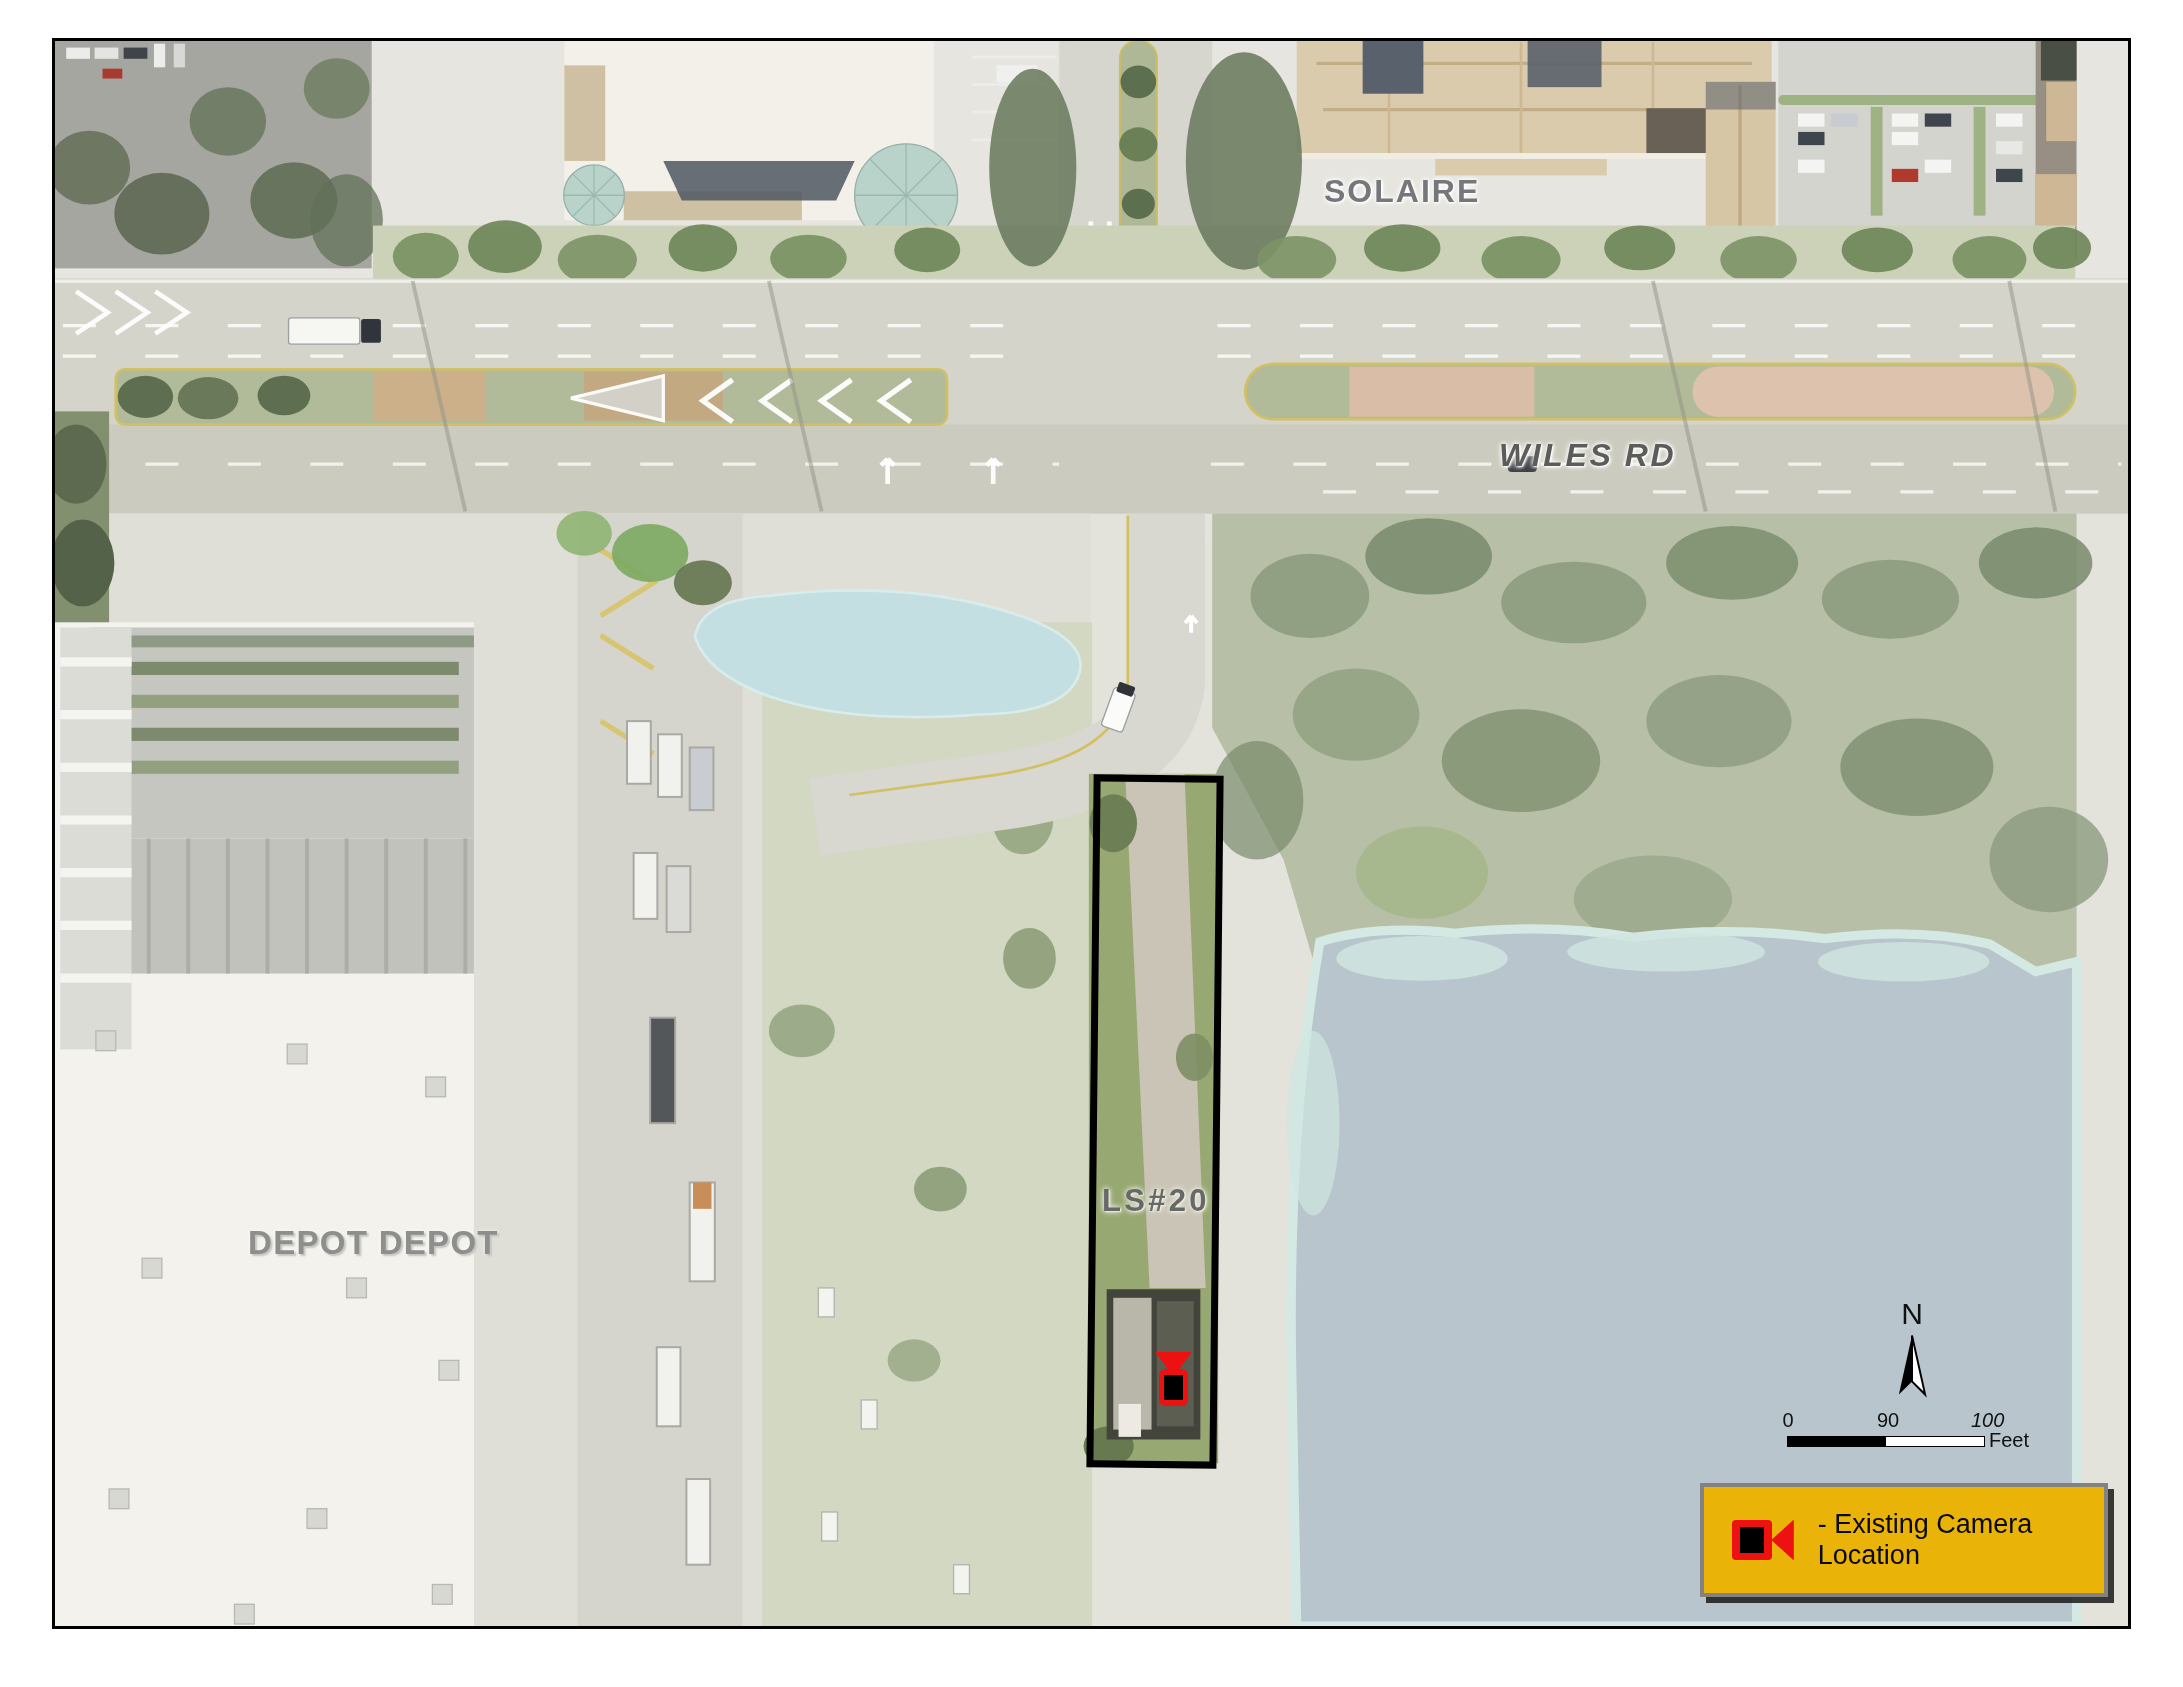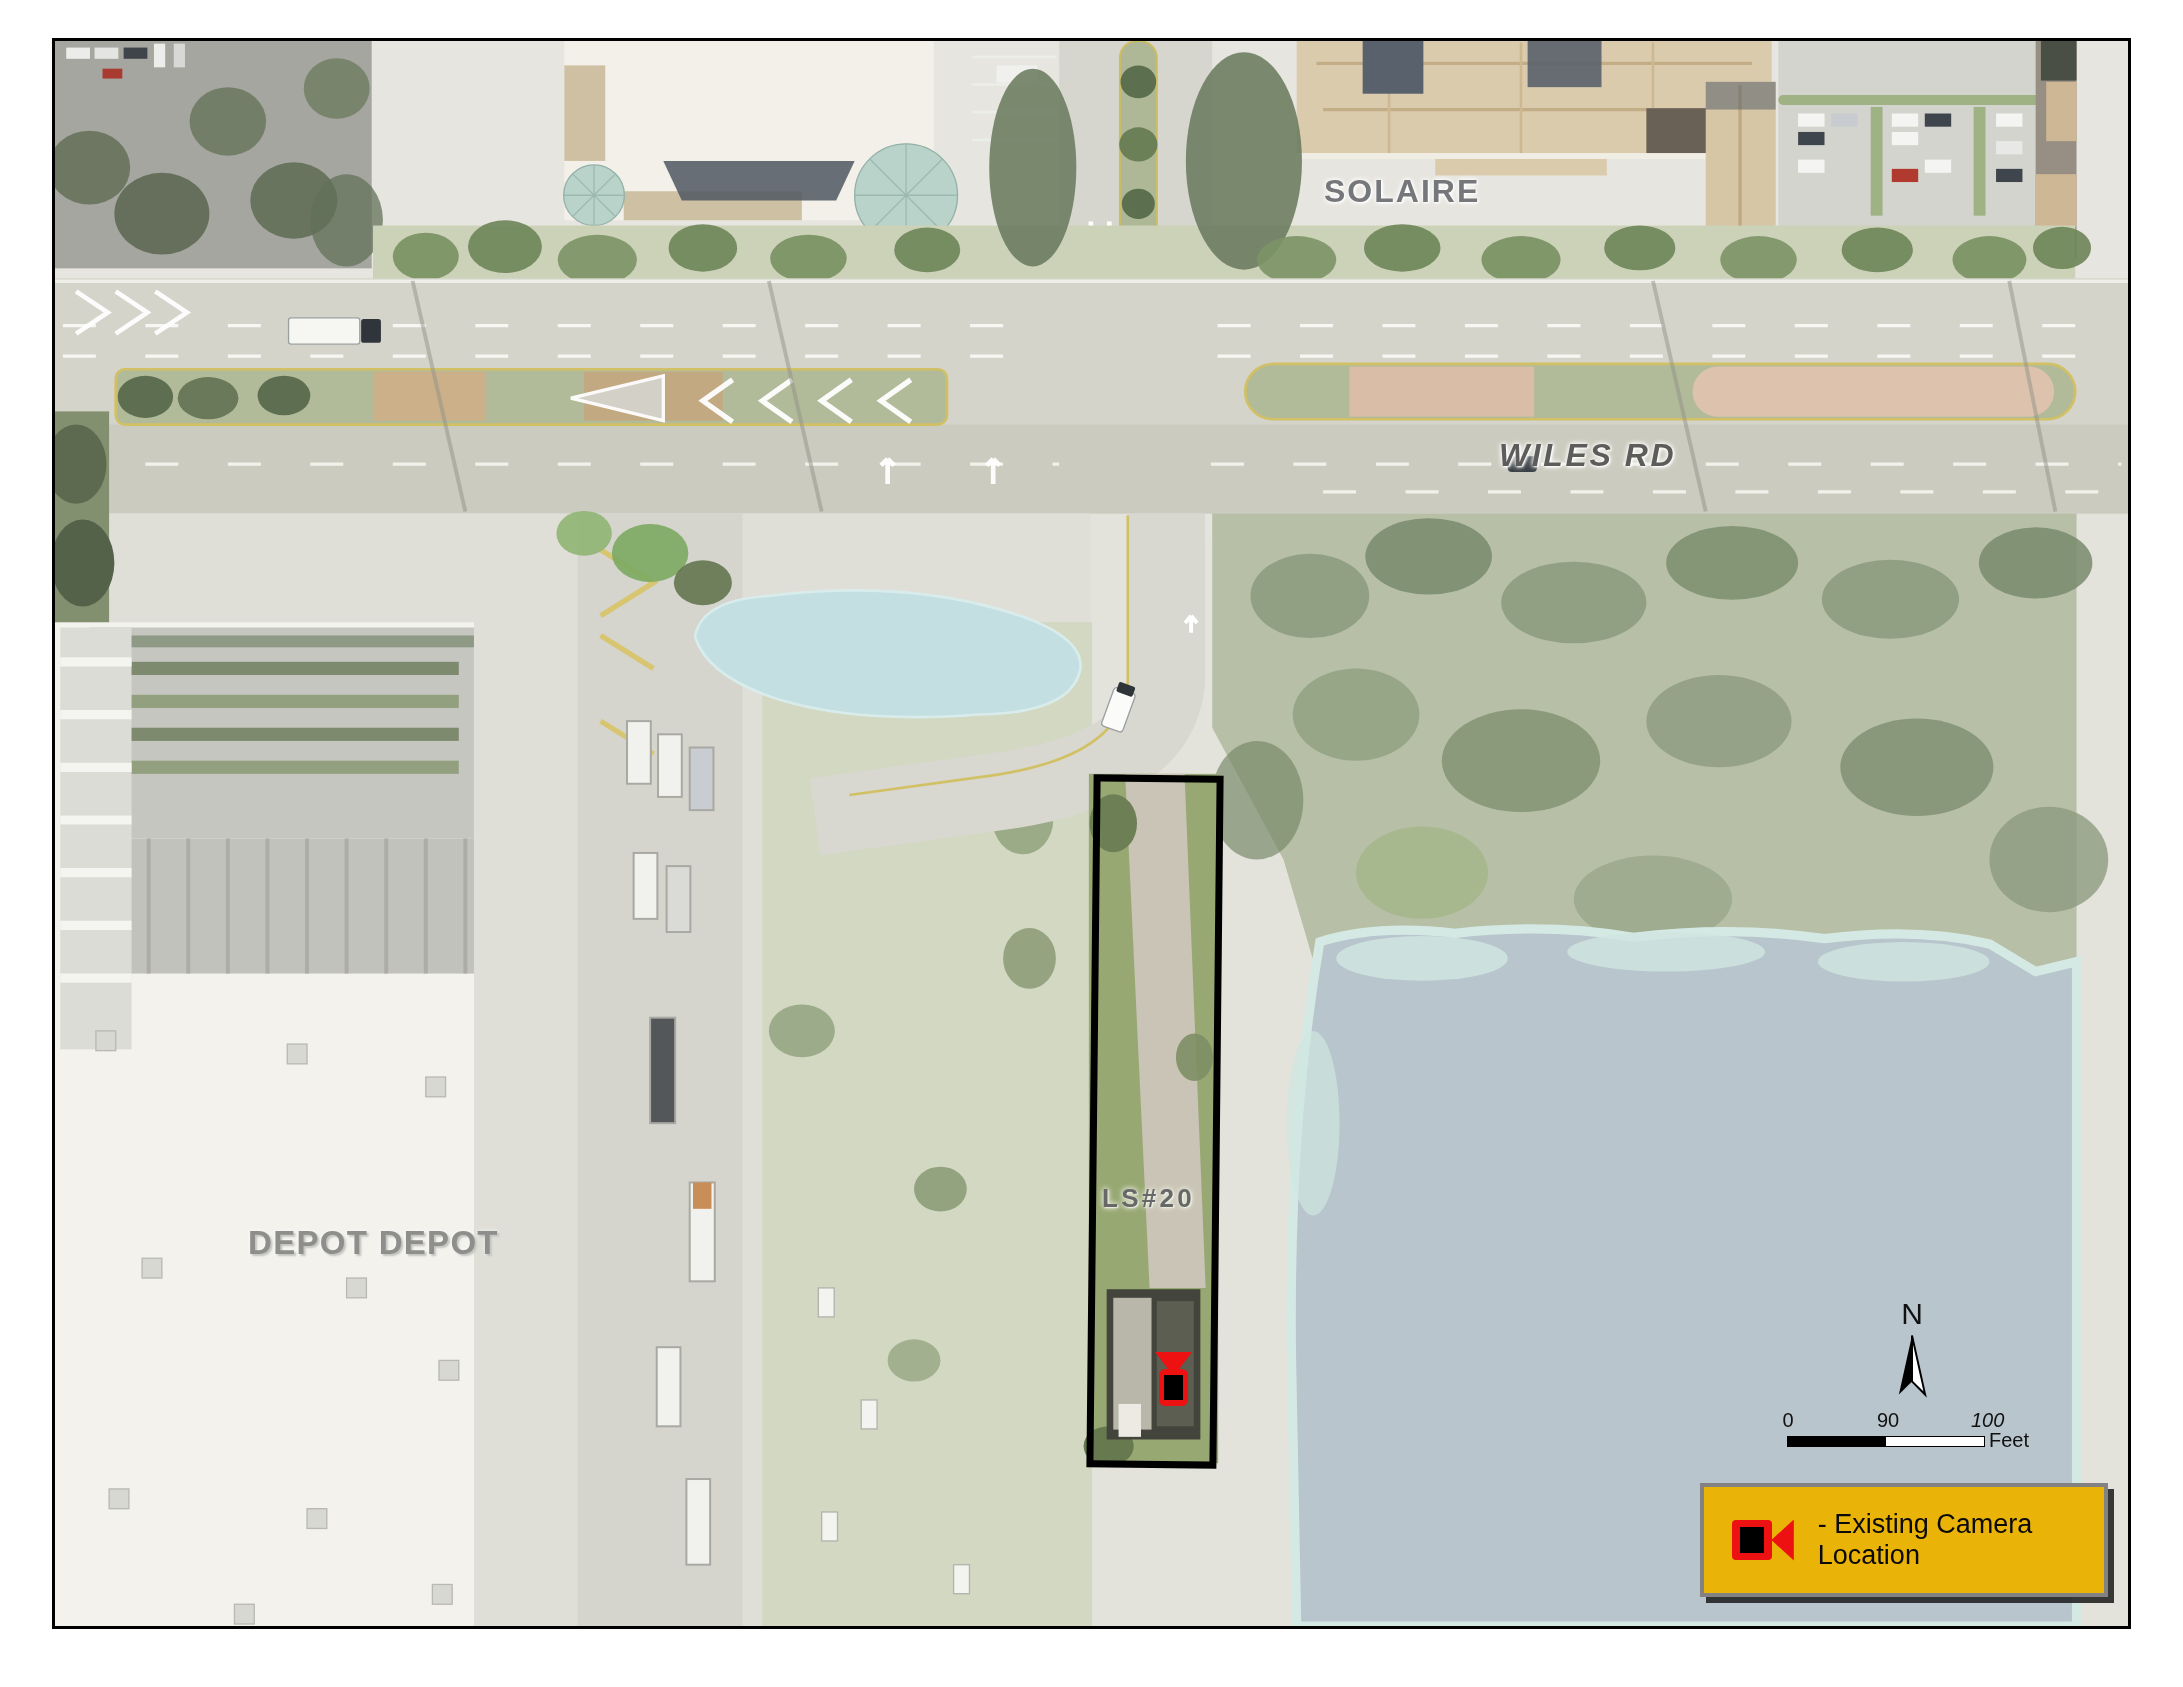--- a/index.html
+++ b/index.html
@@ -9,21 +9,21 @@
         border:3.3px solid #000;box-sizing:border-box;background:#e3e3dc;overflow:hidden;}
   .terrain{position:absolute;left:0;top:0;width:100%;height:100%;}
 
   
   .map-label{position:absolute;font-weight:bold;color:#6f6f6f;white-space:nowrap;
         text-shadow:0 0 4.6px #ffffff,0 0 6.6px #ffffff,1.3px 1.3px 2px rgba(255,255,255,.95);}
   .lbl-solaire{left:1269px;top:132px;font-size:32px;letter-spacing:2px;color:#75777a;}
   .lbl-wiles{left:1437px;top:396px;font-size:32px;font-style:italic;letter-spacing:2.6px;color:#5c5c5a;margin-left:7px;}
   .lbl-homedepot{left:193px;top:1183px;font-size:33px;letter-spacing:1.3px;color:#8e8e8c;
         text-shadow:2px 2px 2px #c2c2be,0 0 4px rgba(255,255,255,.7);}
-  .lbl-site{left:1047px;top:1142px;font-size:26px;letter-spacing:3.3px;color:#686868;
+  .lbl-site{left:1047px;top:1142px;font-size:31px;letter-spacing:3.3px;color:#686868;
         text-shadow:0 0 5.3px #e9ecdf,0 0 6.6px #e9ecdf,1.3px 1.3px 1.3px #eef0e4;}
 
   
   .site-rect{position:absolute;left:1035px;top:734px;width:130px;height:693px;
         border:7.3px solid #000;box-sizing:border-box;transform:rotate(.6deg);background:transparent;}
 
   
   .camera-marker{position:absolute;left:1100px;top:1311px;width:37px;height:56px;}
   .camera-marker .cone{width:37px;height:18px;background:#ee1111;
         clip-path:polygon(0 0,100% 0,63% 100%,37% 100%);}

